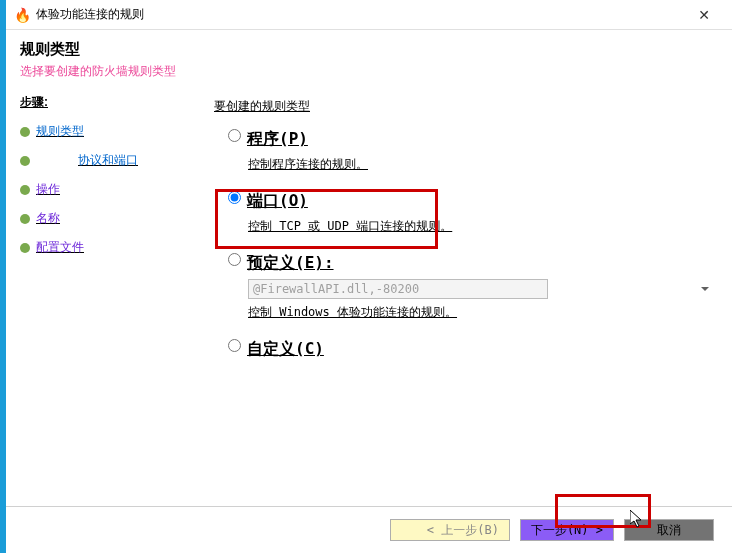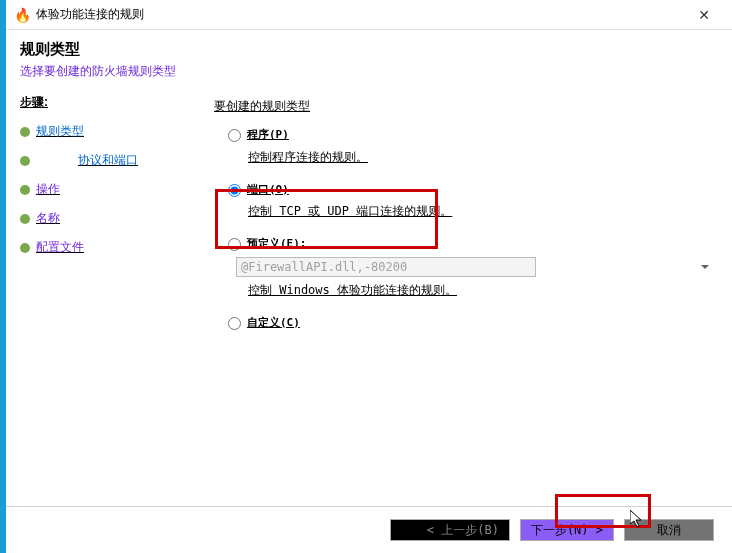--- a/index.html
+++ b/index.html
@@ -62,21 +62,21 @@
     .header {
       padding: 10px 14px 6px 14px;
     }
     .header h1 {
       font-size: 15px;
       font-weight: bold;
       margin-bottom: 4px;
     }
     .header .sub {
       font-size: 12px;
-      color: #6d28d9;
+      color: #ec4899;
     }
     .body {
       flex: 1;
       display: flex;
       padding: 8px 0 0 14px;
       text-decoration: underline;
     }
     .sidebar {
       width: 170px;
       padding-right: 8px;
@@ -124,21 +124,21 @@
     .radio-block {
       margin-bottom: 16px;
       position: relative;
     }
     .radio-input {
       margin-top: 2px;
       margin-right: 6px;
     }
     .radio-label {
       font-family: "SimSun", "NSimSun", monospace;
-      font-size: 11px;
+      font-size: 16px;
     }
     .radio-label strong { font-weight: bold; }
     .desc {
       margin-left: 20px;
       font-family: "SimSun", monospace;
       font-size: 12px;
       color: #000;
     }
     .highlight-box {
       position: absolute;
@@ -199,21 +199,21 @@
       font-size: 12px;
       font-family: "SimSun", monospace;
       border: 1px solid #adadad;
       background: #737373;
       color: #000;
       cursor: pointer;
       padding: 0 10px;
     }
     .btn:disabled {
       color: #888;
-      background: #000000;
+      background: #fef9c3;
       cursor: default;
       padding-left: 36px;
     }
     .btn.primary {
       background: #8b5cf6;
     }
     .cursor {
       position: absolute;
       left: 630px;
       top: 510px;
@@ -283,21 +283,21 @@
             <span class="radio-label"><strong>端口(O)</strong></span>
           </div>
           <div class="desc">控制 TCP 或 UDP 端口连接的规则。</div>
         </div>
 
         <div class="radio-block">
           <div class="radio-row">
             <input type="radio" name="ruletype" class="radio-input" style="">
             <span class="radio-label"><strong>预定义(E):</strong></span>
           </div>
-          <div class="dropdown-wrap" style="margin-left:8px;">
+          <div class="dropdown-wrap" style="margin-left:20px;">
             <select class="dropdown" style="margin-left:0;" disabled="">
               <option>@FirewallAPI.dll,-80200</option>
             </select>
             <span class="dropdown-arrow"></span>
           </div>
           <div class="desc">控制 Windows 体验功能连接的规则。</div>
         </div>
 
         <div class="radio-block">
           <div class="radio-row">

